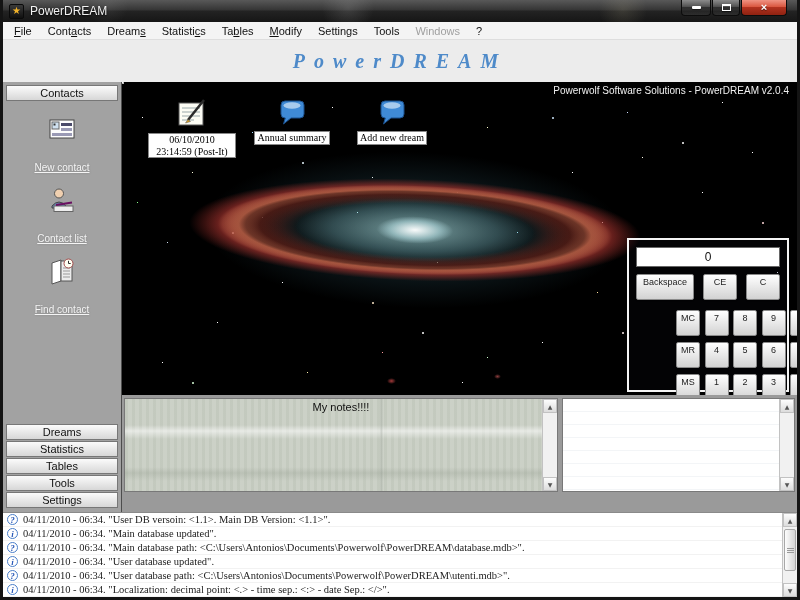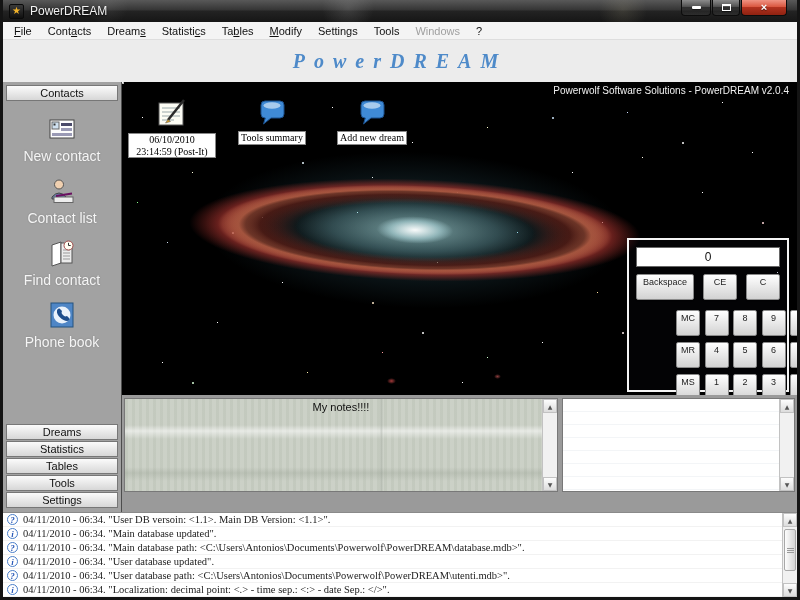--- a/index.html
+++ b/index.html
@@ -39,21 +39,21 @@
 
   
   .content{flex:none;height:430px;display:flex;}
 
   
   .sidebar{width:119px;flex:none;background:#a2a2a2;border-right:1px solid #4d4d4d;display:flex;flex-direction:column;padding:2px 2px 3px 2px;}
   .side-btn{background:linear-gradient(#fbfbfb,#d7d7d7);border:1px solid #777;font-size:11px;color:#111;text-align:center;padding:1px 0;margin:1px 1px;flex:none;}
   .side-items{display:flex;flex-direction:column;align-items:center;}
   .side-item{margin-top:11px;display:flex;flex-direction:column;align-items:center;cursor:default;}
   .side-item .ico{width:32px;height:32px;display:flex;align-items:center;justify-content:center;}
-  .side-item .lbl{color:#f5f5f5;font-size:14px;margin-top:3px;text-shadow:0 0 2px #0003;}
+  .side-item .lbl{color:#f5f5f5;font-size:10px;margin-top:17px;text-shadow:0 0 2px #0003;text-decoration:underline;}
   .side-spacer{flex:1;}
 
   
   .main{flex:1;display:flex;flex-direction:column;min-width:0;background:#9a9a9a;}
   .galaxy{height:313px;flex:none;position:relative;background:#000;overflow:hidden;}
   .stars1{position:absolute;width:1px;height:1px;background:#fff;
     box-shadow:20px 35px #fff,45px 160px #cde,70px 90px #ffd,95px 240px #fff,130px 50px #adf,160px 200px #fff,
     185px 290px #fea,210px 25px #fff,235px 130px #cff,260px 270px #f99,290px 60px #fff,315px 180px #dfd,
     340px 300px #fff,365px 45px #ffc,395px 150px #aef,420px 260px #fff,450px 90px #fff,475px 210px #fd9,
     505px 30px #cdf,530px 170px #fff,555px 280px #9f9,580px 110px #fff,605px 230px #fcc,630px 70px #fff,
@@ -66,21 +66,21 @@
   .blob.r1{left:265px;top:296px;width:9px;height:6px;background:radial-gradient(rgba(255,90,90,.65),transparent 70%);}
   .blob.r2{left:372px;top:292px;width:7px;height:5px;background:radial-gradient(rgba(255,110,110,.55),transparent 70%);}
   .galaxy-obj{position:absolute;left:293px;top:148px;width:0;height:0;transform:rotate(2deg);}
   .galaxy-obj>div{position:absolute;left:0;top:0;transform:translate(-50%,-50%);border-radius:50%;}
   .g-halo{width:540px;height:200px;background:radial-gradient(closest-side,rgba(110,190,200,.30),rgba(70,130,150,.12) 55%,transparent 78%);}
   .g-ring{width:470px;height:106px;background:radial-gradient(closest-side,rgba(0,0,0,0) 50%,rgba(120,40,30,.75) 66%,rgba(250,130,95,.95) 75%,rgba(170,50,45,.6) 84%,rgba(80,20,20,0) 96%);}
   .g-inner{width:300px;height:78px;background:radial-gradient(closest-side,rgba(190,235,235,.55),rgba(140,200,210,.25) 55%,transparent 80%);}
   .g-core{width:90px;height:32px;background:radial-gradient(closest-side,rgba(255,255,255,.95),rgba(190,230,235,.5) 55%,transparent 85%);}
   .g-dust{width:470px;height:106px;transform:translate(-50%,calc(-50% + 9px));background:radial-gradient(closest-side,transparent 56%,rgba(25,10,8,.5) 72%,transparent 82%);}
   .credit{position:absolute;top:3px;right:8px;color:#f0f0f0;font-size:10px;}
-  .desk-icons{position:absolute;top:10px;left:5px;display:flex;gap:10px;align-items:flex-start;}
+  .desk-icons{position:absolute;top:10px;left:25px;display:flex;gap:10px;align-items:flex-start;}
   .desk-icon{display:flex;flex-direction:column;align-items:center;width:90px;cursor:default;}
   .desk-icon .ico{height:36px;display:flex;align-items:flex-end;justify-content:center;}
   .desk-icon.bubble .ico{height:34px;padding-top:6px;}
   .desk-label{background:#fff;border:1px solid #888;color:#000;font-family:"Liberation Serif",serif;font-size:10px;
     line-height:1.15;text-align:center;padding:0 2px;margin-top:5px;max-width:88px;}
 
   
   .calculator{position:absolute;right:8px;top:156px;width:162px;height:154px;border:2px solid #f5f5f5;
     background:rgba(15,15,25,.18);padding:7px 7px 6px 7px;}
   .calc-display{height:20px;background:#fff;border:1px solid #666;text-align:center;font-size:12px;line-height:18px;color:#111;margin-bottom:7px;}
@@ -196,30 +196,20 @@
                   <line x1="16" y1="15" x2="23" y2="15"></line>
                   <line x1="16" y1="18" x2="23" y2="18"></line>
                   <line x1="16" y1="21" x2="23" y2="21"></line>
                 </g>
                 <circle cx="21.5" cy="7.5" r="4.5" fill="#fffef2" stroke="#a34d4d"></circle>
                 <line x1="21.5" y1="7.5" x2="21.5" y2="4.8" stroke="#333"></line>
                 <line x1="21.5" y1="7.5" x2="23.7" y2="7.5" stroke="#333"></line>
               </svg>
             </div>
             <div class="lbl">Find contact</div>
-          </div>
-          <div class="side-item">
-            <div class="ico">
-              <svg width="30" height="30" viewBox="0 0 30 30">
-                <rect x="4" y="3" width="22" height="24" fill="#4f86c6" stroke="#24527f"></rect>
-                <circle cx="15" cy="15" r="8.5" fill="#eaf2fb"></circle>
-                <path d="M10 11 c0-2 2-3 3-2 l2 2 c-1 2 0 3 1 4 c1 1 2 2 4 1 l2 2 c1 1 0 3-2 3 c-4 0-11-6-10-10" fill="#1d4d8c"></path>
-              </svg>
-            </div>
-            <div class="lbl">Phone book</div>
           </div>
         </div>
       <div class="side-spacer"></div>
       <div id="side-bottom">
           <div class="side-btn">Dreams</div>
           <div class="side-btn">Statistics</div>
           <div class="side-btn">Tables</div>
           <div class="side-btn">Tools</div>
           <div class="side-btn">Settings</div>
         </div>
@@ -257,21 +247,21 @@
               </div>
               <div class="desk-label">06/10/2010 23:14:59 (Post-It)</div>
             </div>
             <div class="desk-icon bubble">
               <div class="ico">
                 <svg width="27" height="27" viewBox="0 0 27 27">
                   <path d="M6 2 h15 q4 0 4 4 v9 q0 4-4 4 h-9 l-7.5 6 l1.8-6 h-0.3 q-4 0-4-4 v-9 q0-4 4-4 z" fill="#3f8ad6" stroke="#1a4e8a"></path>
                   <ellipse cx="13" cy="6.5" rx="8.5" ry="3.2" fill="rgba(255,255,255,.55)"></ellipse>
                 </svg>
               </div>
-              <div class="desk-label">Tools summary</div>
+              <div class="desk-label">Annual summary</div>
             </div>
             <div class="desk-icon bubble">
               <div class="ico">
                 <svg width="27" height="27" viewBox="0 0 27 27">
                   <path d="M6 2 h15 q4 0 4 4 v9 q0 4-4 4 h-9 l-7.5 6 l1.8-6 h-0.3 q-4 0-4-4 v-9 q0-4 4-4 z" fill="#3f8ad6" stroke="#1a4e8a"></path>
                   <ellipse cx="13" cy="6.5" rx="8.5" ry="3.2" fill="rgba(255,255,255,.55)"></ellipse>
                 </svg>
               </div>
               <div class="desk-label">Add new dream</div>
             </div>

